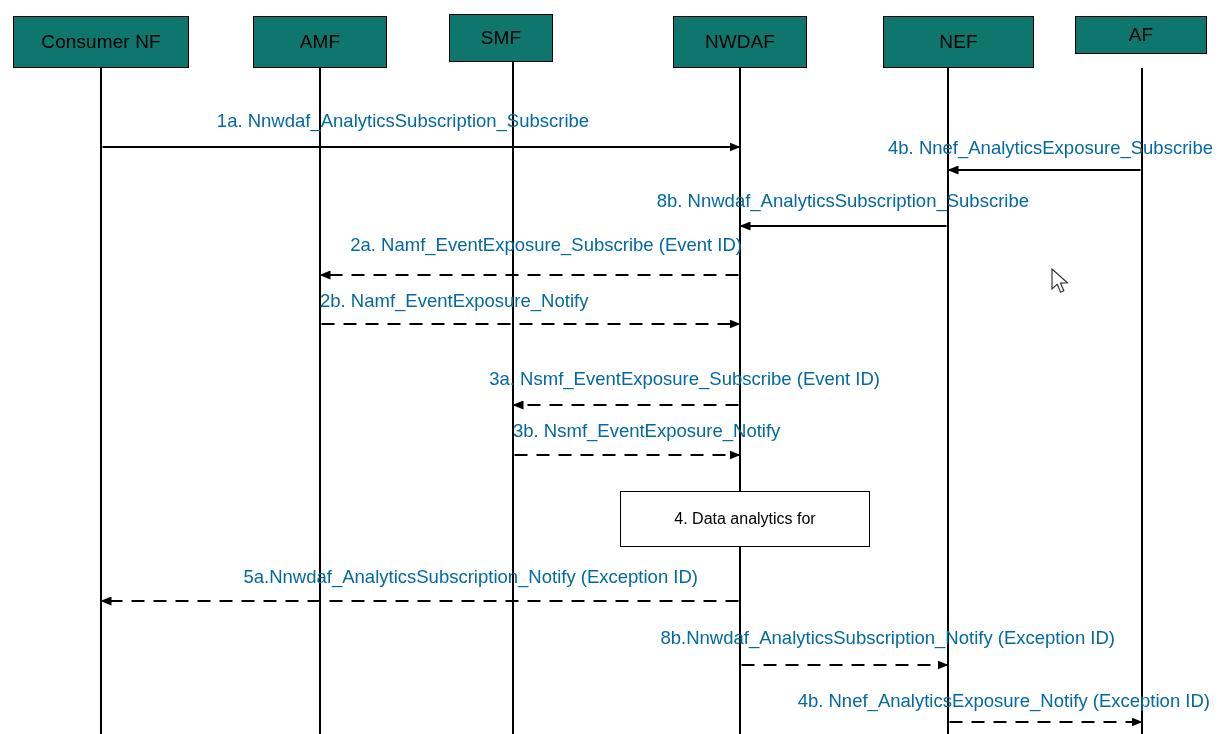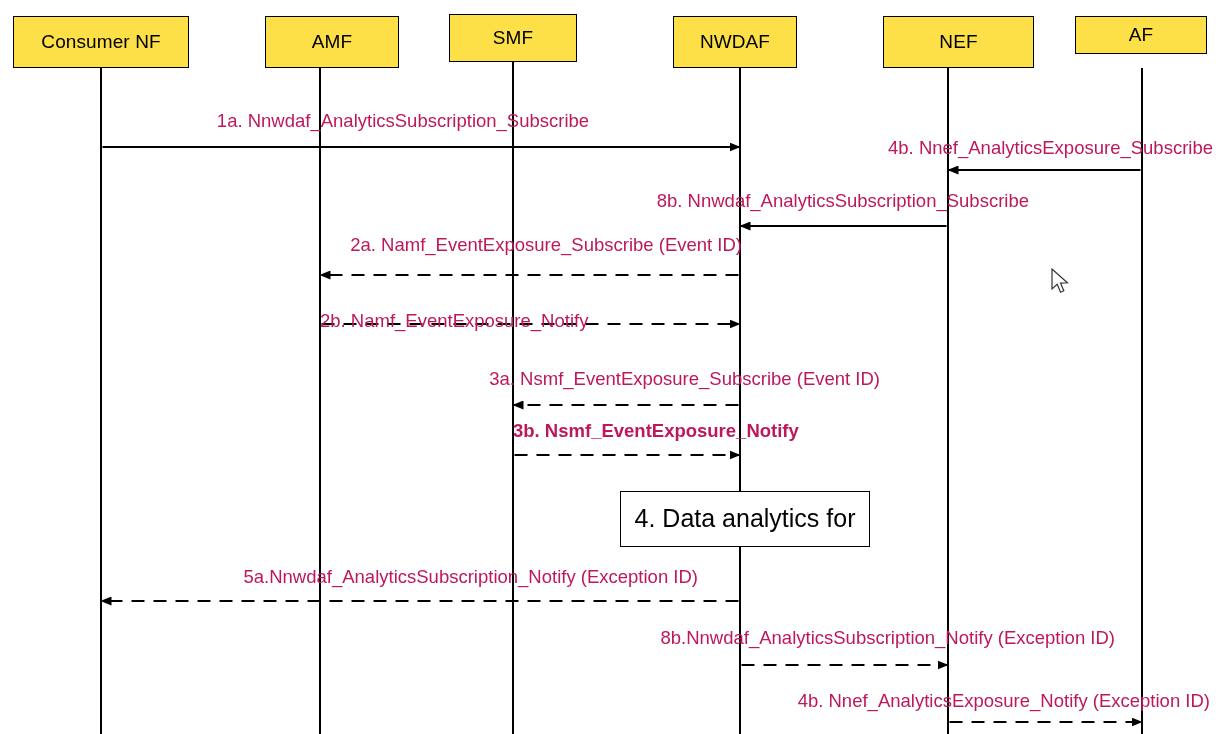--- a/index.html
+++ b/index.html
@@ -15,53 +15,53 @@
     position: relative;
     width: 1223px;
     height: 734px;
     background: #ffffff;
     overflow: hidden;
   }
   .lifeline-box {
     position: absolute;
     box-sizing: border-box;
     border: 1.4px solid #000000;
-    background: #fde047;
+    background: #0f766e;
     display: flex;
     align-items: center;
     justify-content: center;
     font-size: 19px;
     color: #000000;
     letter-spacing: 0.1px;
   }
   .lifeline-line {
     position: absolute;
     width: 1.4px;
     background: #000000;
   }
   .msg-label {
     position: absolute;
     font-size: 18.5px;
-    color: #be185d;
+    color: #0369a1;
     white-space: nowrap;
     line-height: 1;
     text-align: right;
   }
   .msg-label.center { transform: translateX(-50%); }
   .msg-label.right  { transform: translateX(-100%); }
   .note-box {
     position: absolute;
     box-sizing: border-box;
     border: 1.3px solid #000000;
     background: #ffffff;
     display: flex;
     flex-direction: column;
     align-items: center;
     justify-content: center;
-    font-size: 25px;
+    font-size: 16px;
     color: #000000;
     line-height: 1.25;
     text-align: center;
   }
   .arrow-layer {
     position: absolute;
     left: 0; top: 0;
     width: 1223px;
     height: 734px;
     pointer-events: none;
@@ -84,27 +84,27 @@
       <div class="lifeline-line" style="left: 512.3px; top: 62px; height: 672px; background: rgb(0, 0, 0);"></div>
       <div class="lifeline-line" style="left: 739.3px; top: 68px; height: 666px; background: rgb(0, 0, 0);"></div>
       <div class="lifeline-line" style="left: 947.3px; top: 68px; height: 666px; background: rgb(0, 0, 0);"></div>
       <div class="lifeline-line" style="left: 1141.3px; top: 68px; height: 666px; background: rgb(0, 0, 0);"></div>
     </div>
 
   <div id="participants">
       <div class="lifeline-box" style="left: 13px; top: 16px; width: 176px; height: 52px;">
         <span>Consumer NF</span>
       </div>
-      <div class="lifeline-box" style="left: 253px; top: 16px; width: 134px; height: 52px; margin-left: 12px;">
+      <div class="lifeline-box" style="left: 253px; top: 16px; width: 134px; height: 52px;">
         <span>AMF</span>
       </div>
-      <div class="lifeline-box" style="left: 449px; top: 14px; width: 128px; height: 48px;">
+      <div class="lifeline-box" style="left: 449px; top: 14px; width: 104px; height: 48px;">
         <span>SMF</span>
       </div>
-      <div class="lifeline-box" style="left: 673px; top: 16px; width: 124px; height: 52px;">
+      <div class="lifeline-box" style="left: 673px; top: 16px; width: 134px; height: 52px;">
         <span>NWDAF</span>
       </div>
       <div class="lifeline-box" style="left: 883px; top: 16px; width: 151px; height: 52px;">
         <span>NEF</span>
       </div>
       <div class="lifeline-box" style="left: 1075px; top: 16px; width: 132px; height: 38px;">
         <span>AF</span>
       </div>
     </div>
 
@@ -129,23 +129,23 @@
         <line x1="741.5" y1="665" x2="948" y2="665" stroke="#000000" stroke-width="2" stroke-dasharray="13,9" marker-end="url(#ah-right)"></line>
         <line x1="949.5" y1="722" x2="1142" y2="722" stroke="#000000" stroke-width="2" stroke-dasharray="13,9" marker-end="url(#ah-right)"></line>
       </g>
   </svg>
 
   <div id="msg-labels">
       <div class="msg-label center" style="left: 403px; top: 112px;">1a. Nnwdaf_AnalyticsSubscription_Subscribe</div>
       <div class="msg-label right" style="left: 1213px; top: 139px;">4b. Nnef_AnalyticsExposure_Subscribe</div>
       <div class="msg-label right" style="left: 1029px; top: 192px;">8b. Nnwdaf_AnalyticsSubscription_Subscribe</div>
       <div class="msg-label right" style="left: 742px; top: 236px;">2a. Namf_EventExposure_Subscribe (Event ID)</div>
-      <div class="msg-label" style="left: 320px; top: 292px; margin-top: 20px;">2b. Namf_EventExposure_Notify</div>
+      <div class="msg-label" style="left: 320px; top: 292px;">2b. Namf_EventExposure_Notify</div>
       <div class="msg-label right" style="left: 880px; top: 370px;">3a. Nsmf_EventExposure_Subscribe (Event ID)</div>
-      <div class="msg-label" style="left: 513px; top: 422px; font-weight: bold;">3b. Nsmf_EventExposure_Notify</div>
+      <div class="msg-label" style="left: 513px; top: 422px;">3b. Nsmf_EventExposure_Notify</div>
       <div class="msg-label right" style="left: 672px; top: 568px; margin-left: 26px;">5a.Nnwdaf_AnalyticsSubscription_Notify (Exception ID)</div>
       <div class="msg-label right" style="left: 1115px; top: 629px;">8b.Nnwdaf_AnalyticsSubscription_Notify (Exception ID)</div>
       <div class="msg-label right" style="left: 1210px; top: 692px;">4b. Nnef_AnalyticsExposure_Notify (Exception ID)</div>
     </div>
 
   <div id="notes">
       <div class="note-box" style="left: 620px; top: 491px; width: 250px; height: 56px;">
         <div>4. Data analytics for</div>
       </div>
     </div>

